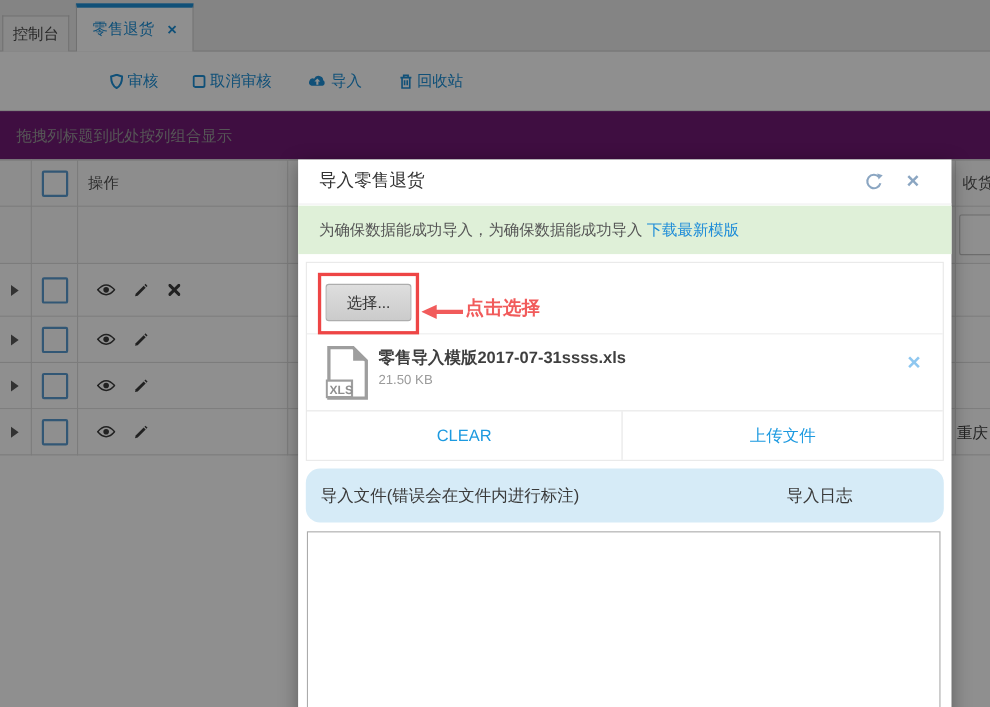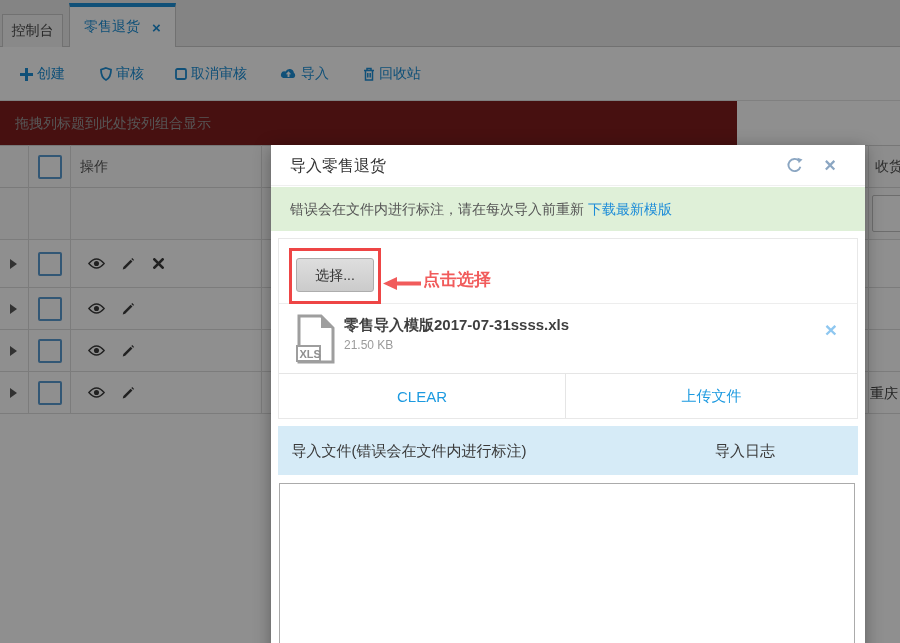--- a/index.html
+++ b/index.html
@@ -12,21 +12,21 @@
   .tabstrip { position:absolute; left:0; top:0; width:900px; height:47px; background:#ececec; border-bottom:1px solid #c9c9c9; }
   .tab { position:absolute; display:flex; align-items:center; justify-content:center; gap:6px; font-size:14px; background:#f4f4f4; border:1px solid #c9c9c9; border-bottom:none; color:#4a4a4a; cursor:pointer; }
   .tab.console { left:2px; top:14px; width:61px; height:33px; }
   .tab.active { left:69px; top:3px; width:107px; height:44px; background:#fff; border-top:4px solid #1d8fd6; color:#1d8fd6;gap:12px; }
   .tab .tab-x { font-weight:bold; font-size:15px; color:#1d8fd6; line-height:1; }
 
   .toolbar { position:absolute; left:0; top:47px; width:900px; height:54px; background:#fff; border-bottom:1px solid #e4e4e4; }
   .tbtn { position:absolute; top:0; height:54px; display:flex; align-items:center; gap:4px; color:#1d8fd6; font-size:14px; cursor:pointer; }
   .tbtn svg { display:block; }
 
-  .draghint { position:absolute; left:0; top:101px; width:737px; height:44px; background:#7f1d1d; }
+  .draghint { position:absolute; left:0; top:101px; width:900px; height:44px; background:#701a75; }
   .draghint span { position:absolute; left:15px; top:0; line-height:44px; font-size:14px; color:#9a9a9a; }
 
   .gridheader { position:absolute; left:0; top:145px; width:900px; height:43px; background:#fbfbfb; border-top:1px solid #d5d5d5; border-bottom:1px solid #d9d9d9; }
   .filterrow  { position:absolute; left:0; top:188px; width:900px; height:52px; background:#fbfbfb; border-bottom:1px solid #ddd; }
   .filter-input { position:absolute; left:872px; top:7px; width:40px; height:37px; background:#fff; border:1px solid #c2c2c2; border-radius:2px; }
   .hcell-ops { position:absolute; left:80px; top:0; line-height:41px; font-size:14px; color:#555; }
   .hcell-right { position:absolute; left:875px; top:0; line-height:41px; font-size:14px; color:#555; white-space:nowrap; }
 
   .row { position:absolute; left:0; width:900px; background:#fff; border-bottom:1px solid #ddd; }
   .r1 { top:240px; height:48px; } .r2 { top:288px; height:42px; }
@@ -38,21 +38,21 @@
   .rowicons .ic { width:17px; height:17px; display:flex; align-items:center; justify-content:center; cursor:pointer; }
   .region { position:absolute; left:870px; top:0; line-height:42px; font-size:14px; color:#3f3f3f; white-space:nowrap; }
   .vline { position:absolute; top:145px; height:269px; width:1px; background:#ddd; }
 
   
   .scrim { position:absolute; inset:0; background:rgba(0,0,0,0.44); z-index:5; }
 
   
   .modal { position:absolute; left:271px; top:145px; width:594px; height:520px; background:#fff; z-index:10; box-shadow:0 3px 16px rgba(0,0,0,0.35); }
   .m-header { position:relative; height:41px; border-bottom:1px solid #efefef; }
-  .m-title { position:absolute; left:19px; top:0; line-height:41px; font-size:16px; color:#333; }
+  .m-title { position:absolute; left:19px; top:0; line-height:41px; font-size:16px; color:#333;font-family:Liberation Mono, monospace; }
   .m-ico { position:absolute; top:9px; width:22px; height:22px; display:flex; align-items:center; justify-content:center; cursor:pointer; }
   .m-refresh { left:512px; }
   .m-close { left:548px; color:#8ba6c2; font-size:20px; font-weight:bold; line-height:1; }
   .m-notice { position:absolute; left:0; top:42px; width:594px; height:44px; background:#dff0d8; font-size:14px; color:#565656; }
   .m-notice .txt { position:absolute; left:19px; top:0; line-height:44px; white-space:nowrap; }
   .m-notice a { color:#1d8cd8; text-decoration:none; cursor:pointer; }
 
   .upbox { position:absolute; left:7px; top:93px; width:580px; height:181px; border:1px solid #e8e8e8; }
   .sec1 { position:relative; height:64px; }
   .selbtn { position:absolute; left:17px; top:19px; width:78px; height:34px; background:linear-gradient(#dedede,#cbcbcb); border:1px solid #adadad; border-radius:3px; font-size:14px; color:#333; text-align:center; line-height:32px; cursor:pointer; }
@@ -64,21 +64,21 @@
   .fileico { position:absolute; left:17px; top:10px; }
   .fname { position:absolute; left:65px; top:12px; font-size:15px; color:#3f3f3f; white-space:nowrap;font-weight:bold; }
   .fsize { position:absolute; left:65px; top:34px; font-size:12px; color:#9b9b9b; }
   .fremove { position:absolute; left:540px; top:14px; width:24px; height:24px; color:#8ec7f0; font-size:21px; font-weight:bold; line-height:24px; text-align:center; cursor:pointer; }
 
   .sec3 { display:flex; height:45px; border-top:1px solid #e5e5e5; }
   .sec3 .cell { display:flex; align-items:center; justify-content:center; font-size:15px; color:#1d9ae0; cursor:pointer;text-align:center; }
   .cell-clear { width:287px; }
   .cell-upload { width:293px; border-left:1px solid #e5e5e5; }
 
-  .m-tabsbar { position:absolute; left:7px; top:281px; width:580px; height:49px; background:#d6ebf7; }
+  .m-tabsbar { position:absolute; left:7px; top:281px; width:580px; height:49px; background:#d6ebf7;border-radius:13px; }
   .m-tabsbar span { position:absolute; top:0; line-height:49px; font-size:15px; color:#3a3a3a; transform:translateX(-50%); white-space:nowrap; cursor:pointer; }
   .mt-files { left:131px; } .mt-log { left:467px; }
 
   .logbox { position:absolute; left:8px; top:338px; width:576px; height:310px; background:#fff; border:1px solid #ababab; }
 </style>
 </head>
 <body>
 
 <div class="screen">
 
@@ -88,26 +88,20 @@
       <div class="tab console">
         <span>控制台</span>
       </div>
       <div class="tab active">
         <span>零售退货</span>
         <span class="tab-x">×</span>
       </div>
     </div>
 
     <div class="toolbar">
-      <div class="tbtn" style="left:20px">
-        <svg width="13" height="13" viewBox="0 0 13 13">
-            <path d="M5 0h3v5h5v3H8v5H5V8H0V5h5z" fill="#1d8fd6"></path>
-          </svg>
-        <span>创建</span>
-      </div>
       <div class="tbtn" style="left:175px">
         <svg width="12" height="12" viewBox="0 0 12 12">
             <rect x="1" y="1" width="10" height="10" rx="1.5" fill="none" stroke="#1d8fd6" stroke-width="1.8"></rect>
           </svg>
         <span>取消审核</span>
       </div>
       <div class="tbtn" style="left:100px">
         <svg width="12" height="14" viewBox="0 0 12 14">
             <path d="M6 1 L11 2.6 C11 8 9.4 11.4 6 13 C2.6 11.4 1 8 1 2.6 Z" fill="none" stroke="#1d8fd6" stroke-width="1.8"></path>
           </svg>
@@ -236,21 +230,21 @@
       <span class="m-ico m-refresh">
         <svg width="19" height="19" viewBox="0 0 20 20">
             <path d="M16.2 11.2 A6.4 6.4 0 1 1 14.8 5.2" fill="none" stroke="#8ba6c2" stroke-width="2"></path>
             <path d="M13.2 1.8 L18.4 3.6 L14.4 7.6 Z" fill="#8ba6c2"></path>
           </svg>
       </span>
       <span class="m-ico m-close">×</span>
     </div>
 
     <div class="m-notice">
-      <span class="txt"><span>错误会在文件内进行标注，请在每次导入前重新 </span><a>下载最新模版</a></span>
+      <span class="txt"><span>为确保数据能成功导入，为确保数据能成功导入 </span><a>下载最新模版</a></span>
     </div>
 
     <div class="upbox">
 
       <div class="sec1">
         <div class="selbtn">选择...</div>
         <div class="ann-rect"></div>
         <svg class="ann-arrow" width="38" height="15" viewBox="0 0 38 15">
           <path d="M0 7.5 L14 1 V5.5 H38 V9.5 H14 V14 Z" fill="#f15b5b"></path>
         </svg>

